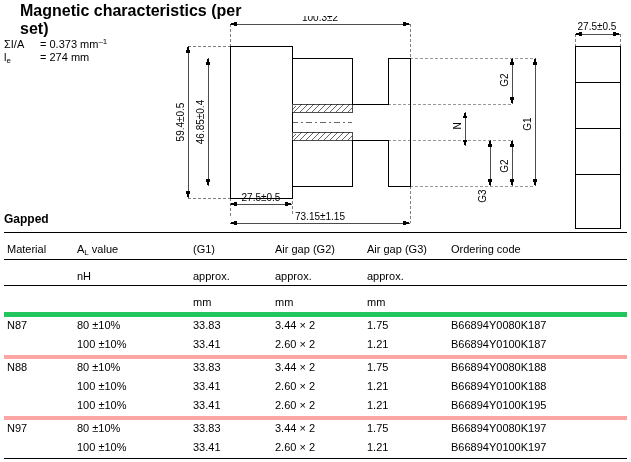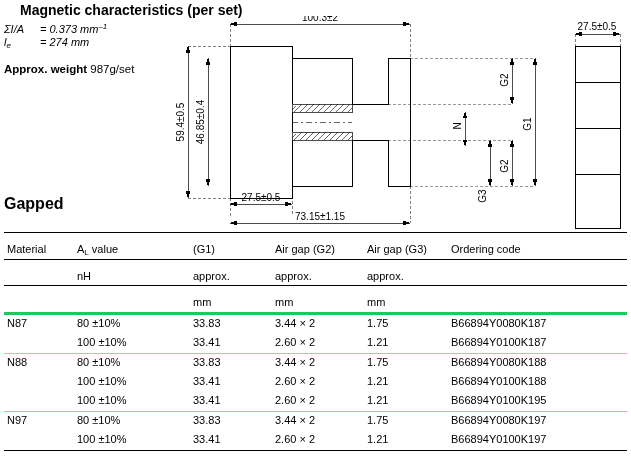--- a/index.html
+++ b/index.html
@@ -19,33 +19,31 @@
 
   
   #chars {
     position: absolute;
     left: 4px;
     top: 2px;
     width: 240px;
   }
   #chars .title {
     font-weight: bold;
-    font-size: 14px;
-    margin-bottom: 5px;
+    font-size: 16px;
     padding-left: 16px;
   }
   #chars table {
     border-collapse: collapse;
     font-size: 11px;
   }
   #chars td {
     padding: 0 2px 1px 0;
     white-space: nowrap;
     vertical-align: baseline;
-    font-style: italic;
   }
   #chars td.sym { width: 34px; }
   .weight {
     font-weight: bold;
     margin-top: 14px;
     font-size: 11.5px;
   }
   .weight .val { font-weight: normal; }
   sub { font-size: 8px; vertical-align: baseline; position: relative; top: 2px; }
   sup { font-size: 8px; vertical-align: baseline; position: relative; top: -4px; }
@@ -57,23 +55,23 @@
     top: 16px;
     width: 471px;
     height: 215px;
   }
   #drawing svg { display: block; }
 
   
   #gapped-heading {
     position: absolute;
     left: 4px;
-    top: 195px;
+    top: 212px;
     font-weight: bold;
-    font-size: 16px;
+    font-size: 12px;
   }
 
   
   #tbl-wrap {
     position: absolute;
     left: 4px;
     top: 232px;
     width: 623px;
   }
   table.data {
@@ -87,29 +85,29 @@
     padding: 2px 3px 2px 3px;
     vertical-align: top;
     line-height: 13px;
   }
   table.data thead th {
     border-top: 1px solid #000;
     border-bottom: none;
     padding-top: 10px;
   }
   table.data thead tr.hdr-last th {
-    border-bottom: 3px solid #22c55e;
+    border-bottom: 5px solid #22c55e;
     padding-bottom: 3px;
     margin-top: 32px;
   }
   table.data tbody td {
     height: 15px;
   }
   tr.group-first td {
-    border-top: 1px solid #fca5a5;
+    border-top: 4px solid #fca5a5;
   }
   tr.last-row td {
     border-bottom: 1px solid #000;
   }
   col.c1 { width: 70px; }
   col.c2 { width: 116px; }
   col.c3 { width: 82px; }
   col.c4 { width: 92px; }
   col.c5 { width: 84px; }
   col.c6 { width: 179px; }
@@ -126,24 +124,20 @@
         <tr>
       <td class="sym">ΣI/A</td>
       <td>= 0.373 mm<sup>–1</sup></td>
     </tr>
     <tr>
       <td class="sym">l<sub>e</sub></td>
       <td>= 274 mm</td>
     </tr>
   </tbody>
     </table>
-  <div class="weight">
-    <span>Approx. weight</span>
-    <span class="val">987g/set</span>
-  </div>
 </div>
 
 <div id="drawing">
 <svg width="471" height="215" viewBox="0 0 471 215" xmlns="http://www.w3.org/2000/svg">
   <g stroke="#000" fill="none" stroke-width="1" shape-rendering="crispEdges">
 
     <rect x="70" y="30" width="62" height="152"></rect>
 
     <path d="M132,42 L192,42 L192,88 L228,88 L228,42 L250,42 L250,170 L228,170 L228,124 L192,124 L192,170 L132,170 Z"></path>
 

